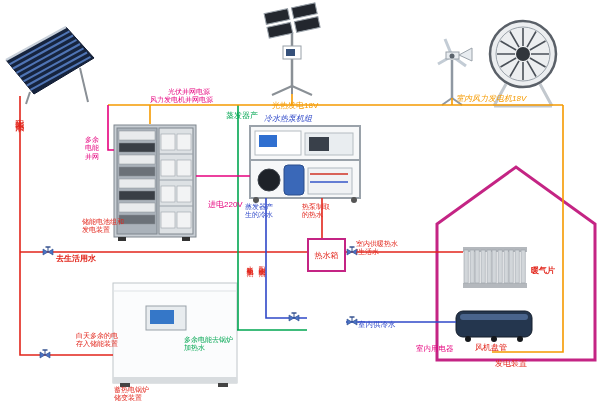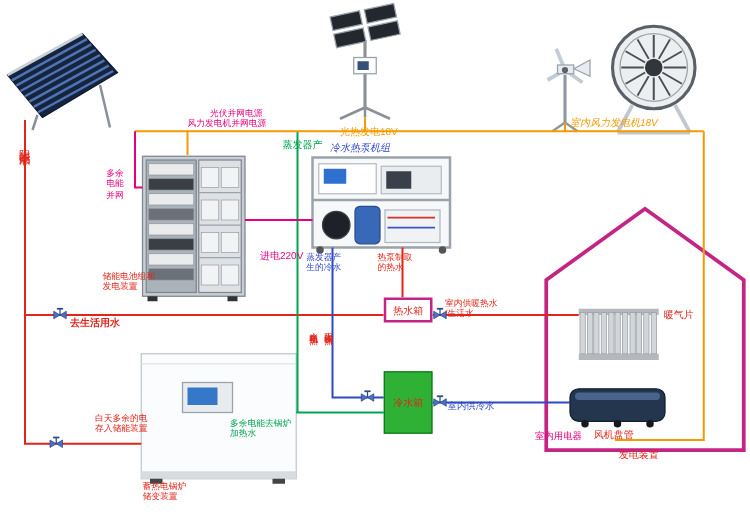--- a/index.html
+++ b/index.html
@@ -14,21 +14,21 @@
   .t-org{color:var(--orange);}
   .t-mag{color:var(--magenta);}
   .pipes path{fill:none;stroke-width:1.6;}
   .hot{stroke:var(--hot);}
   .cold{stroke:var(--cold);}
   .grn{stroke:var(--green);}
   .org{stroke:var(--orange);}
   .mag{stroke:var(--magenta);}
   .tank{position:absolute;display:flex;align-items:center;justify-content:center;
         font-size:8px;z-index:2;box-sizing:border-box;}
-  #hot-tank{left:307px;top:238px;width:39px;height:20px;border:2px solid var(--house);
+  #hot-tank{left:307px;top:238px;width:39px;height:34px;border:2px solid var(--house);
             background:#fff;color:var(--hot);}
   #cold-tank{left:307px;top:297px;width:39px;height:50px;border:1px solid #147a20;
              background:var(--tank_green);color:var(--hot);}
 </style>
 </head>
 <body>
 
 <div id="canvas">
 
 <svg width="600" height="419" viewBox="0 0 600 419">
@@ -189,23 +189,20 @@
 
   <use href="#valve" transform="translate(48,252)"></use>
   <use href="#valve" transform="translate(45,355)"></use>
   <use href="#valve" transform="translate(352,252)"></use>
   <use href="#valve" transform="translate(352,322)"></use>
   <use href="#valve" transform="translate(294,318)"></use>
 </svg>
 
 <div id="hot-tank" class="tank">
       <span>热水箱</span>
-    </div>
-<div id="cold-tank" class="tank">
-      <span>冷水箱</span>
     </div>
 
 <div class="lbl v t-red" style="left:14px;top:112px;font-size:9px;">太阳能热水</div>
 <div class="lbl t-mag" style="left:168px;top:88px;font-size:7px;">光伏并网电源</div>
 <div class="lbl t-mag" style="left:150px;top:96px;font-size:7px;">风力发电机并网电源</div>
 <div class="lbl t-org" style="left:272px;top:86px;font-size:8px;margin-top:15px;">光热发电18V</div>
 <div class="lbl t-org" style="left:456px;top:94px;font-size:8px;font-style:italic;">室内风力发电机18V</div>
 <div class="lbl t-grn" style="left:226px;top:111px;font-size:8px;">蒸发器产</div>
 <div class="lbl t-blue" style="left:264px;top:114px;font-size:8px;font-style:italic;">冷水热泵机组</div>
 <div class="lbl t-mag" style="left:208px;top:167px;font-size:8px;margin-top:33px;">进电220V</div>
@@ -217,22 +214,22 @@
 <div class="lbl t-blue" style="left:245px;top:203px;font-size:7px;">蒸发器产
 生的冷水</div>
 <div class="lbl t-red" style="left:302px;top:203px;font-size:7px;">热泵制取
 的热水</div>
 <div class="lbl t-red" style="left:56px;top:254px;font-size:8px;font-weight:bold;">去生活用水</div>
 <div class="lbl v t-red" style="left:245px;top:260px;font-size:7px;">水箱电加热</div>
 <div class="lbl v t-red" style="left:257px;top:260px;font-size:7px;">太阳能辅热</div>
 <div class="lbl t-red" style="left:356px;top:240px;font-size:7px;">室内供暖热水
 /生活水</div>
 <div class="lbl t-blue" style="left:358px;top:320px;font-size:7.5px;">室内供冷水</div>
-<div class="lbl t-mag" style="left:428px;top:344px;font-size:7.5px;">室内用电器</div>
-<div class="lbl t-red" style="left:531px;top:247px;font-size:8px;">暖气片</div>
+<div class="lbl t-mag" style="left:416px;top:344px;font-size:7.5px;">室内用电器</div>
+<div class="lbl t-red" style="left:531px;top:266px;font-size:8px;font-weight:bold;">暖气片</div>
 <div class="lbl t-red" style="left:475px;top:343px;font-size:8px;">风机盘管</div>
 <div class="lbl t-red" style="left:495px;top:359px;font-size:8px;">发电装置</div>
 <div class="lbl t-red" style="left:76px;top:332px;font-size:7px;">白天多余的电
 存入储能装置</div>
 <div class="lbl t-grn" style="left:184px;top:336px;font-size:7px;">多余电能去锅炉
 加热水</div>
 <div class="lbl t-red" style="left:114px;top:386px;font-size:7px;">蓄热电锅炉
 储变装置</div>
 
 </div>

